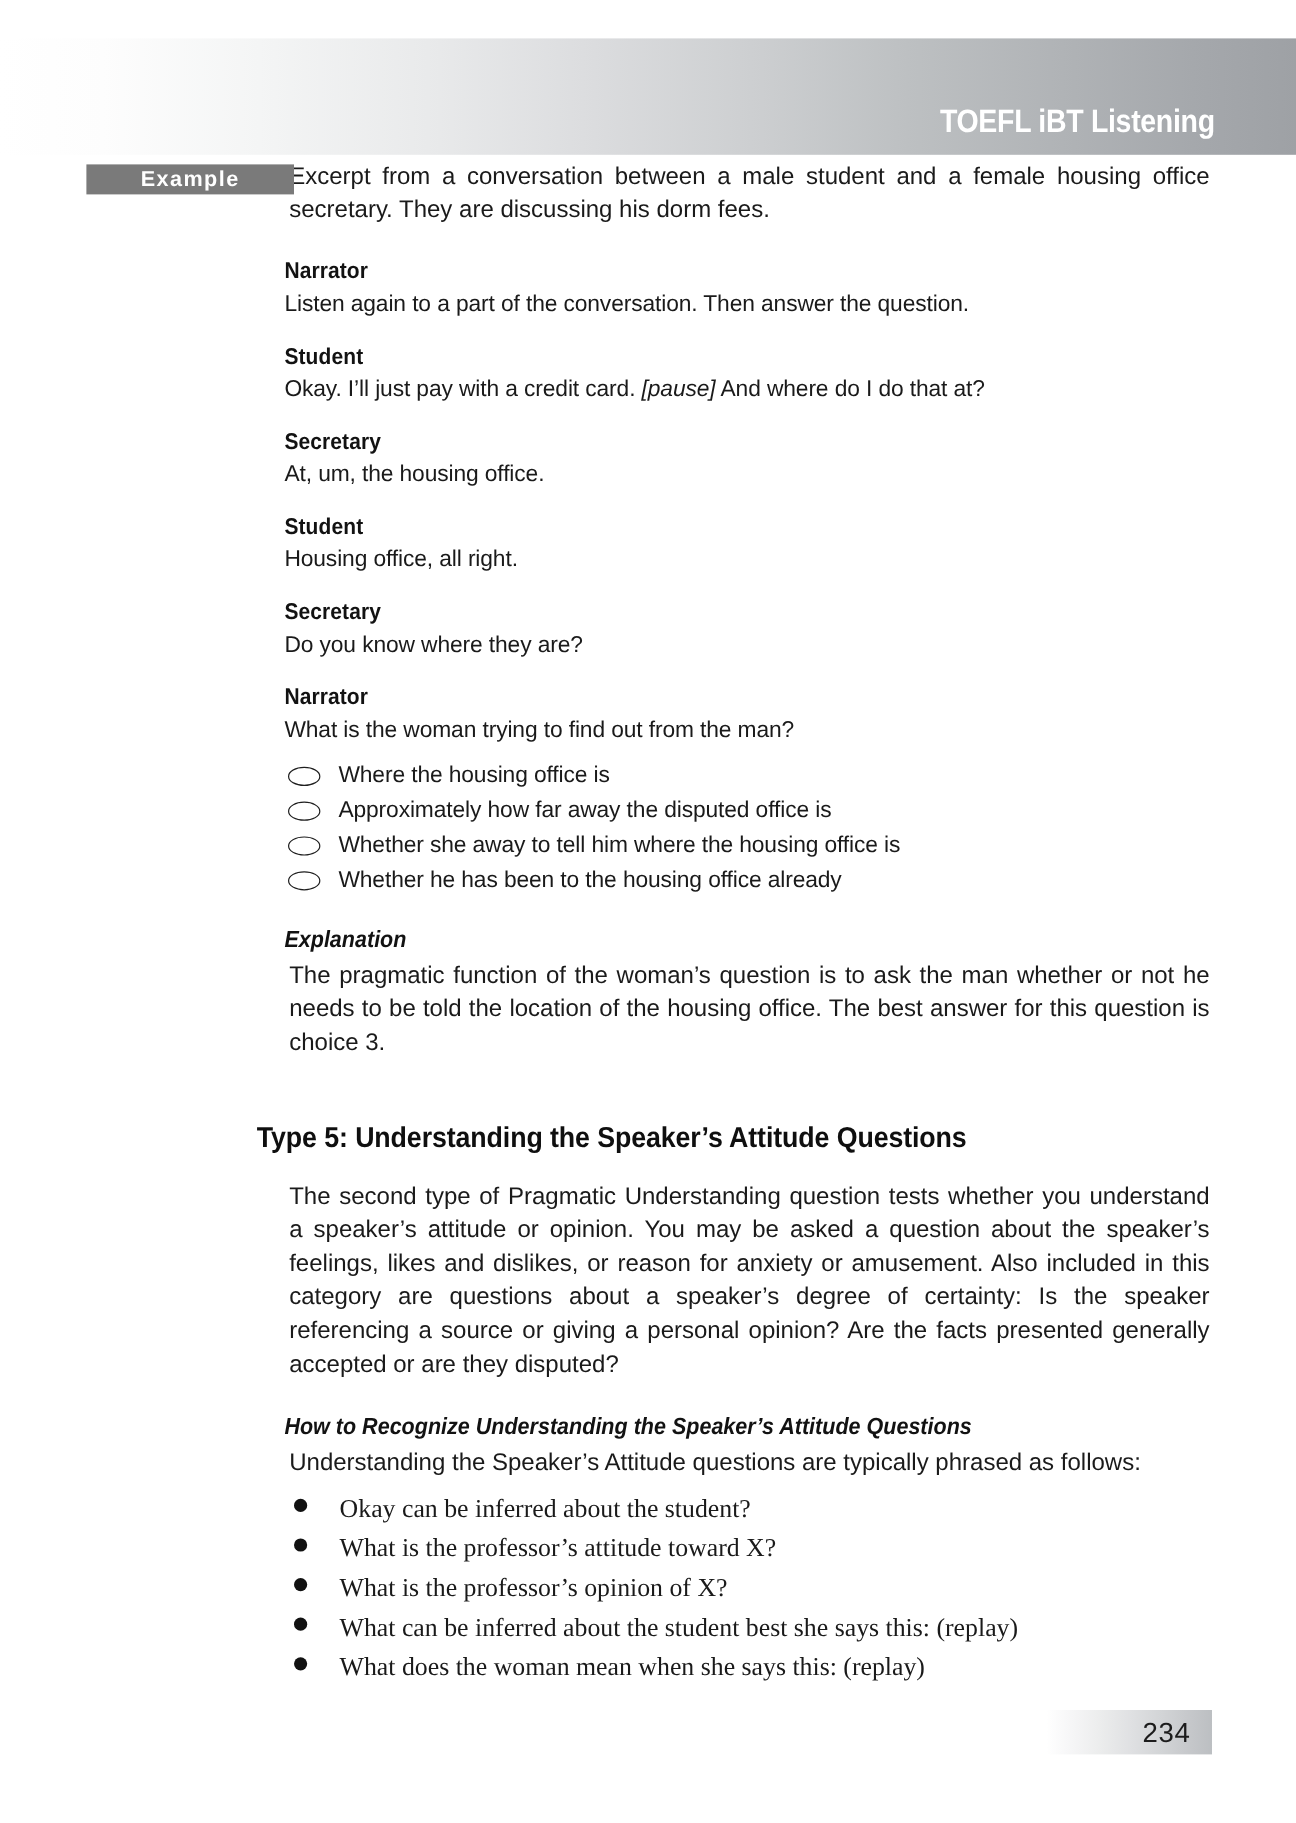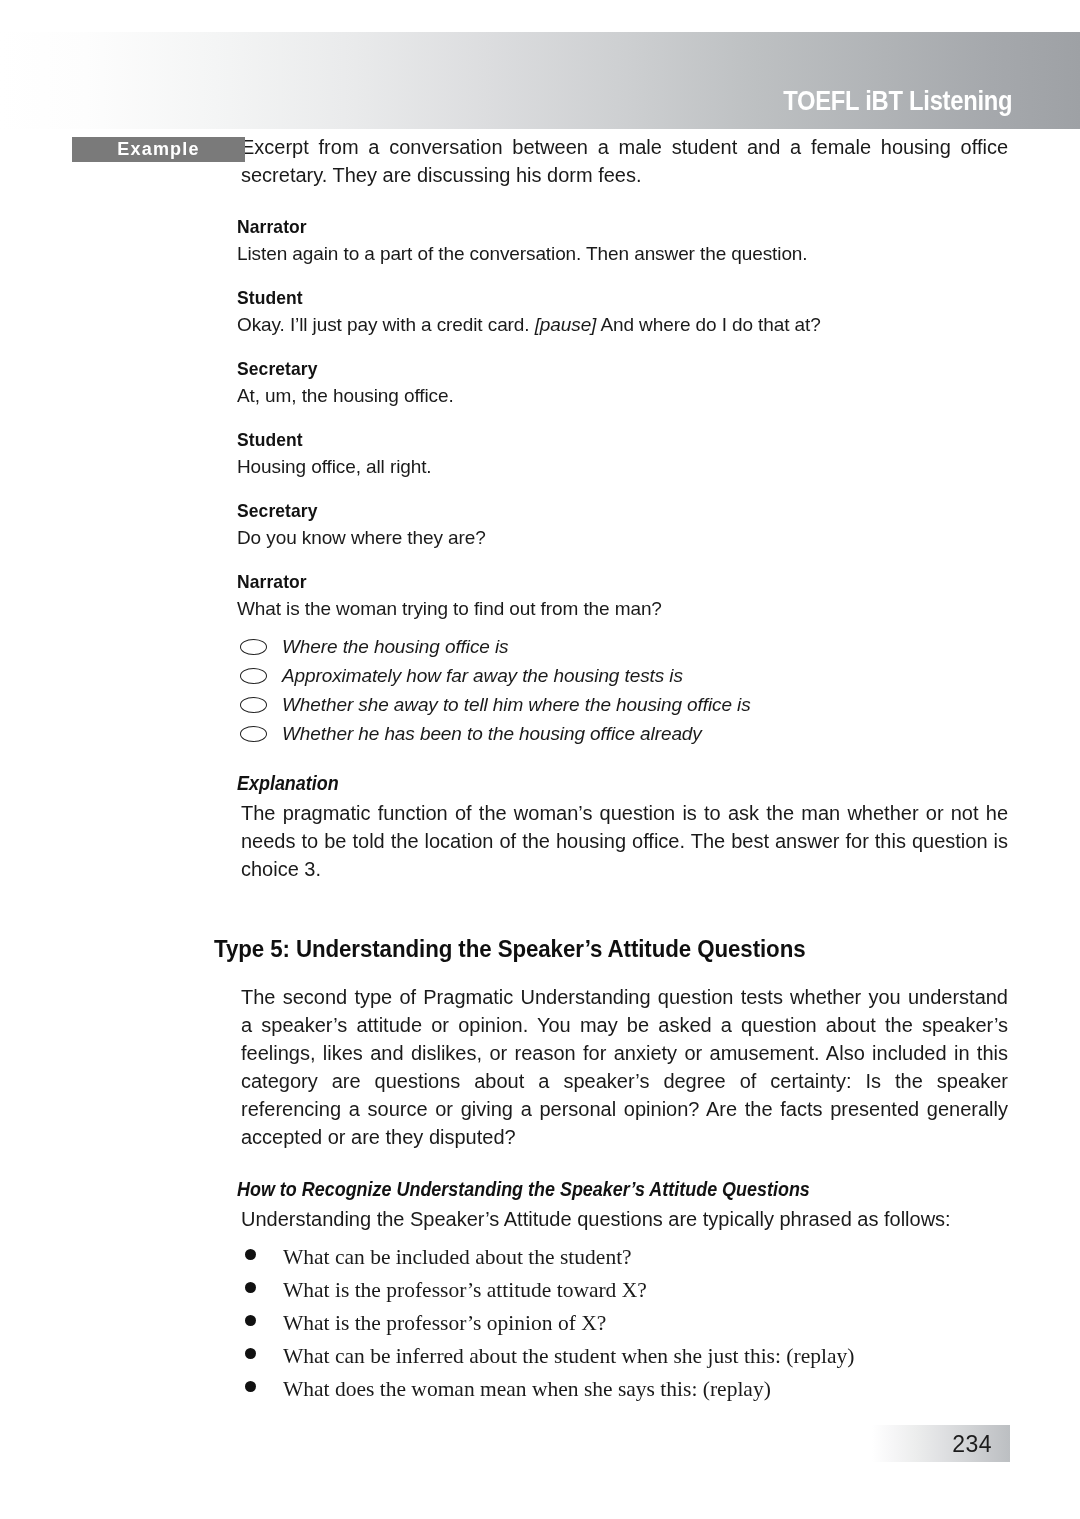--- a/index.html
+++ b/index.html
@@ -116,21 +116,20 @@
   .line .pause {
     font-style: italic;
   }
   .line.last { margin-bottom: 0; }
 
   
   .choices {
     margin-top: 16px;
     padding: 0;
     list-style: none;
-    font-style: italic;
   }
   .choice {
     display: flex;
     align-items: center;
     margin-bottom: 7px;
     padding-left: 3px;
   }
   .oval {
     width: 25px;
     height: 14px;
@@ -285,21 +284,21 @@
 
       </div>
 
       <ul class="choices">
         <li class="choice">
           <span class="oval"></span>
           <span class="choice-text">Where the housing office is</span>
         </li>
         <li class="choice">
           <span class="oval"></span>
-          <span class="choice-text">Approximately how far away the housing tests is</span>
+          <span class="choice-text">Approximately how far away the disputed office is</span>
         </li>
         <li class="choice">
           <span class="oval"></span>
           <span class="choice-text">Whether she away to tell him where the housing office is</span>
         </li>
         <li class="choice">
           <span class="oval"></span>
           <span class="choice-text">Whether he has been to the housing office already</span>
         </li>
       </ul>
@@ -316,33 +315,33 @@
     <div class="body-col">
       <p class="serif-para">The second type of Pragmatic Understanding question tests whether you understand a speaker’s attitude or opinion. You may be asked a question about the speaker’s feelings, likes and dislikes, or reason for anxiety or amusement. Also included in this category are questions about a speaker’s degree of certainty: Is the speaker referencing a source or giving a personal opinion? Are the facts presented generally accepted or are they disputed?</p>
 
       <div class="how-head">
         <p class="sub-head-italic">How to Recognize Understanding the Speaker’s Attitude Questions</p>
         <p class="serif-para">Understanding the Speaker’s Attitude questions are typically phrased as follows:</p>
 
         <ul class="bullets">
           <li class="bullet-item">
             <span class="bullet-dot"></span>
-            <span class="bullet-text"><span>What can be included about the student?</span><span class="replay"></span></span>
+            <span class="bullet-text"><span>Okay can be inferred about the student?</span><span class="replay"></span></span>
           </li>
           <li class="bullet-item">
             <span class="bullet-dot"></span>
             <span class="bullet-text"><span>What is the professor’s attitude toward X?</span><span class="replay"></span></span>
           </li>
           <li class="bullet-item">
             <span class="bullet-dot"></span>
             <span class="bullet-text"><span>What is the professor’s opinion of X?</span><span class="replay"></span></span>
           </li>
           <li class="bullet-item">
             <span class="bullet-dot"></span>
-            <span class="bullet-text"><span>What can be inferred about the student when she just this: </span><span class="replay">(replay)</span></span>
+            <span class="bullet-text"><span>What can be inferred about the student best she says this: </span><span class="replay">(replay)</span></span>
           </li>
           <li class="bullet-item">
             <span class="bullet-dot"></span>
             <span class="bullet-text"><span>What does the woman mean when she says this: </span><span class="replay">(replay)</span></span>
           </li>
         </ul>
       </div>
     </div>
   </div>
 

